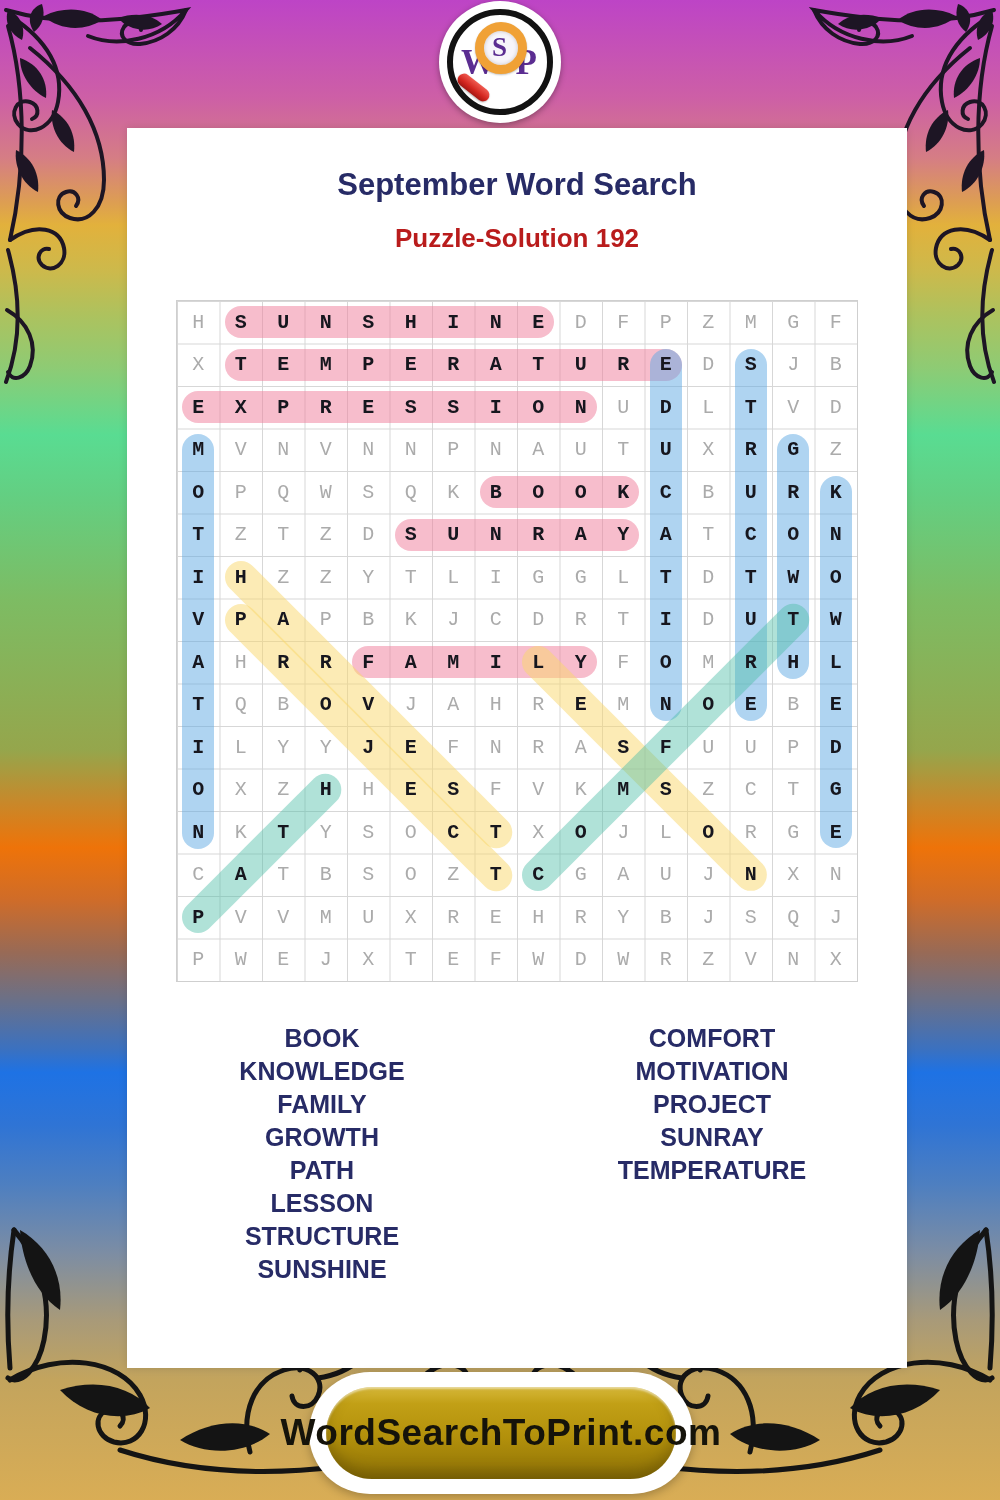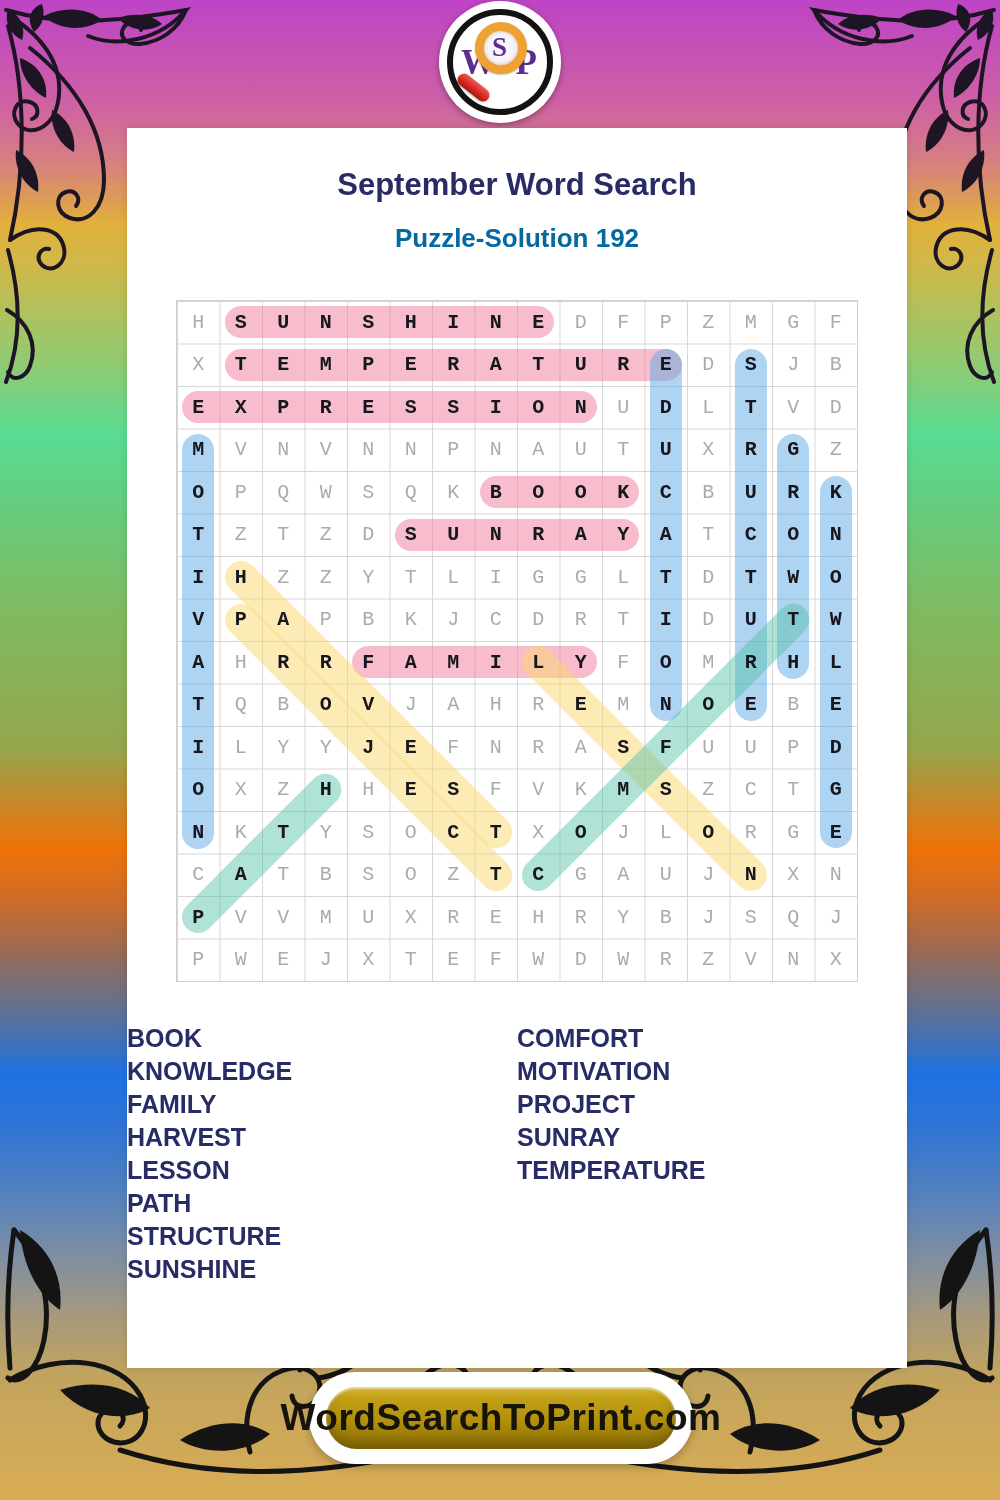--- a/index.html
+++ b/index.html
@@ -36,42 +36,42 @@
   .lens span{position:absolute;left:8px;top:1px;font-family:"Liberation Serif",serif;
     font-weight:700;font-size:27px;color:#5b2d91;}
   .handle{position:absolute;left:16px;top:80px;width:37px;height:13px;border-radius:7px;
     background:linear-gradient(180deg,#ef5a50 0%,#d3261f 60%,#a31713 100%);
     transform:rotate(38deg);box-shadow:0 1px 2px rgba(0,0,0,.3);}
 
   
   .card{position:absolute;left:127px;top:128px;width:780px;height:1240px;background:#ffffff;
     box-shadow:0 0 8px rgba(0,0,0,.12);}
   .title{margin:37px 0 0;text-align:center;font-size:31px;line-height:40px;font-weight:700;color:#272b66;}
-  .subtitle{margin:17px 0 0;text-align:center;font-size:26px;line-height:33px;font-weight:700;color:#0369a1;}
+  .subtitle{margin:17px 0 0;text-align:center;font-size:26px;line-height:33px;font-weight:700;color:#b91c1c;}
 
   
   .grid-wrap{position:relative;margin:45px auto 0;width:680px;height:680px;
     border:1px solid #cfcfcf;background-color:#fff;
     background-image:
       linear-gradient(#d7d7d7 1px, transparent 1px),
       linear-gradient(90deg,#d7d7d7 1px, transparent 1px);
     background-size:42.5px 42.5px;}
   .hl{position:absolute;border-radius:16px;z-index:1;}
   .letters{position:absolute;inset:0;display:grid;
     grid-template-columns:repeat(16,42.5px);grid-template-rows:repeat(16,42.5px);z-index:2;}
   .cl{display:flex;align-items:center;justify-content:center;
     font-family:"Liberation Mono",monospace;font-size:20px;color:#ababab;}
   .cl.sol{font-weight:700;color:#16161e;}
 
   
   .word-cols{display:flex;margin-top:40px;}
-  .word-col{flex:1;text-align:left;font-size:25px;line-height:33px;font-weight:700;color:#272b66;}
+  .word-col{flex:1;text-align:center;font-size:25px;line-height:33px;font-weight:700;color:#272b66;}
 
   
-  .btn-outer{position:absolute;left:309px;top:1372px;width:384px;height:92px;border-radius:62px;
+  .btn-outer{position:absolute;left:309px;top:1372px;width:384px;height:122px;border-radius:62px;
     background:#ffffff;box-shadow:0 3px 10px rgba(0,0,0,.25);}
   .btn-inner{position:absolute;left:17px;top:15px;right:17px;bottom:15px;border-radius:46px;
     background:linear-gradient(180deg,#d7b93a 0%,#c2a016 18%,#b2900b 55%,#9a7c08 85%,#8c7106 100%);
     box-shadow:inset 0 2px 2px rgba(255,255,255,.5), inset 0 -8px 14px rgba(70,52,0,.35);
     display:flex;align-items:center;justify-content:center;}
   .btn-inner span{font-size:37px;font-weight:700;color:#15130a;letter-spacing:.5px;}
 </style>
 </head>
 <body>
 
@@ -445,23 +445,23 @@
         <span class="cl">N</span>
         <span class="cl">X</span>
       </div>
     </div>
 
   <div class="word-cols">
     <div class="word-col">
         <div>BOOK</div>
         <div>KNOWLEDGE</div>
         <div>FAMILY</div>
-        <div>HARVEST</div>
+        <div>GROWTH</div>
+        <div>PATH</div>
         <div>LESSON</div>
-        <div>PATH</div>
         <div>STRUCTURE</div>
         <div>SUNSHINE</div>
       </div>
     <div class="word-col">
         <div>COMFORT</div>
         <div>MOTIVATION</div>
         <div>PROJECT</div>
         <div>SUNRAY</div>
         <div>TEMPERATURE</div>
       </div>

